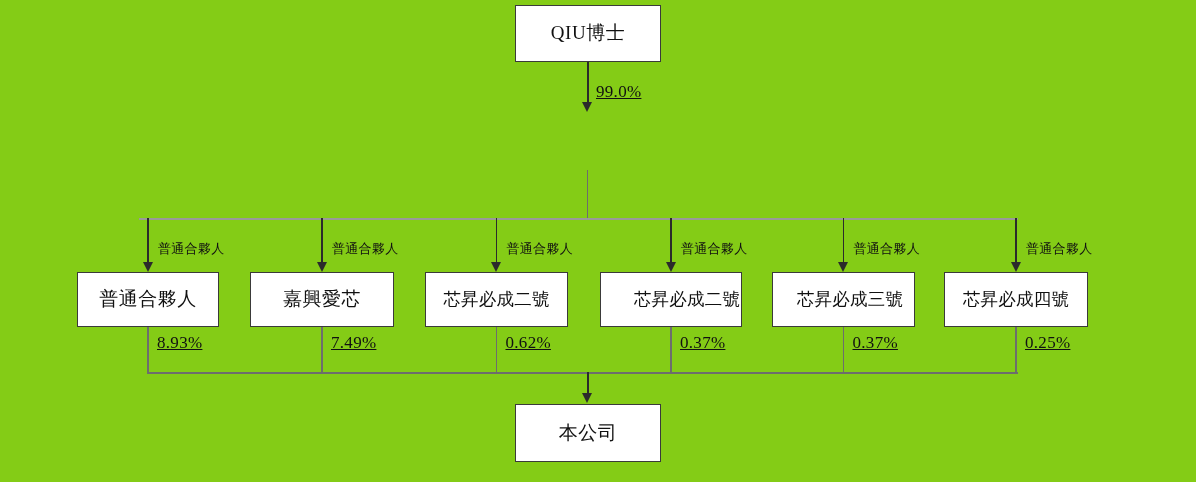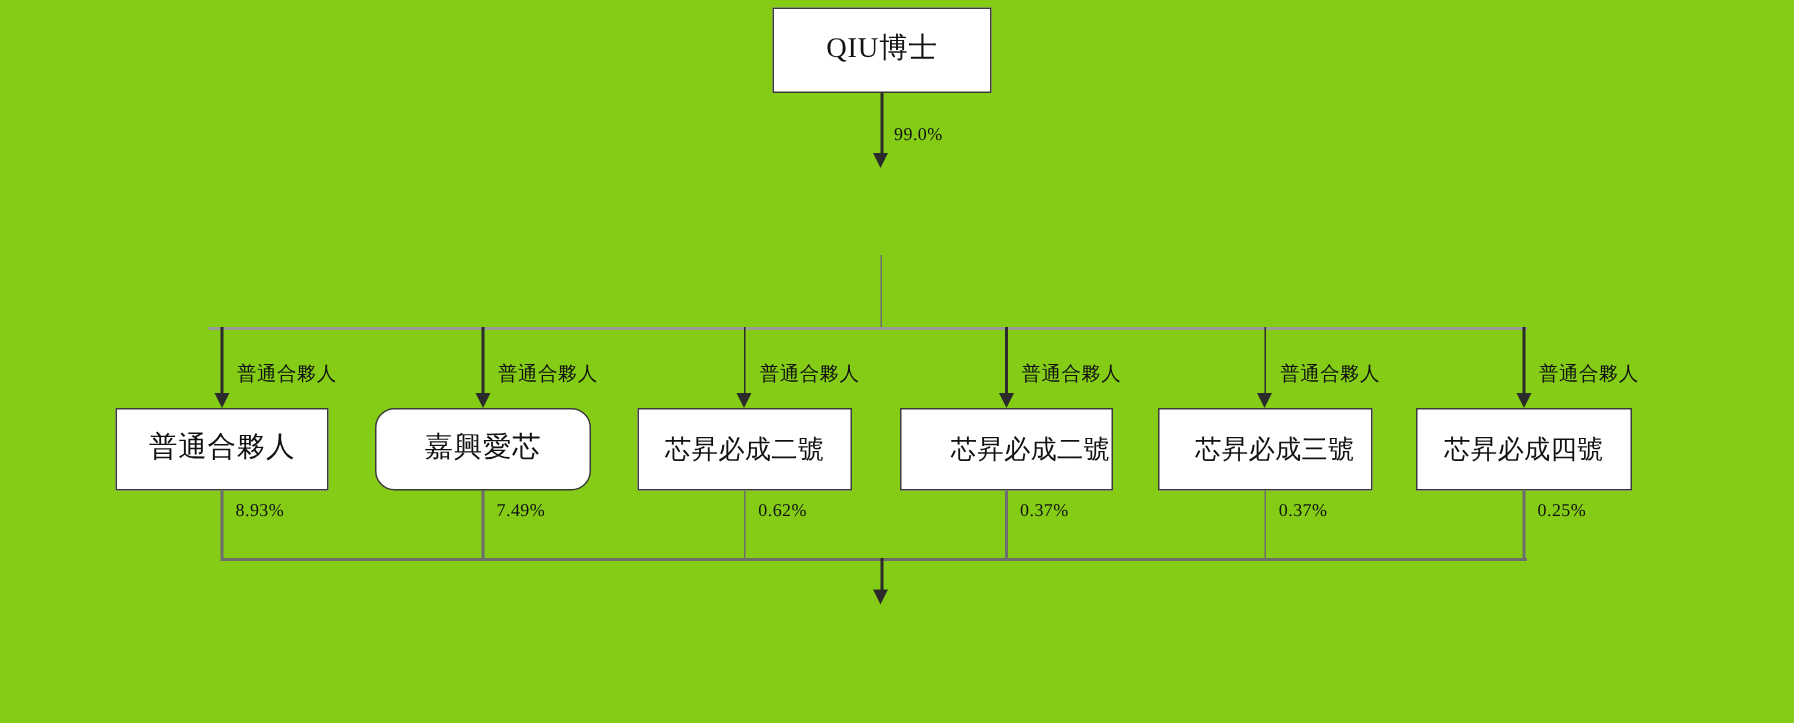--- a/index.html
+++ b/index.html
@@ -67,21 +67,22 @@
   }
   .edge-label {
     position: absolute;
     font-size: 13px;
     white-space: nowrap;
     color: #111111;
     z-index: 4;
     letter-spacing: 0.3px;
   }
   .edge-label.pct {
-    font-size: 12px;
+    font-size: 17px;
+    text-decoration: underline;
   }
 </style>
 </head>
 <body>
 
 <div id="chart-root">
 
   <div class="node-box" style="left:515px; top:5px; width:146px; height:57px;">
     <span>QIU博士</span>
   </div>
@@ -113,21 +114,21 @@
       <div class="edge-label" style="left: 853.5px; top: 240px;">普通合夥人</div>
       <div class="vline" style="left: 1015.2px; top: 218px; height: 45px;"></div>
       <div class="arrowhead" style="left: 1010.5px; top: 262px;"></div>
       <div class="edge-label" style="left: 1026px; top: 240px;">普通合夥人</div>
     </div>
 
   <div id="partner-boxes">
       <div class="node-box" style="left: 77px; top: 272px; width: 142px; height: 55px;">
         <span>普通合夥人</span>
       </div>
-      <div class="node-box" style="left: 250px; top: 272px; width: 144px; height: 55px; border-radius: 13px;">
+      <div class="node-box" style="left: 250px; top: 272px; width: 144px; height: 55px;">
         <span>嘉興愛芯</span>
       </div>
       <div class="node-box small-text" style="left: 425px; top: 272px; width: 143px; height: 55px;">
         <span>芯昇必成二號</span>
       </div>
       <div class="node-box small-text" style="left: 600px; top: 272px; width: 142px; height: 55px; padding-left: 32px;">
         <span>芯昇必成二號</span>
       </div>
       <div class="node-box small-text" style="left: 772px; top: 272px; width: 143px; height: 55px; padding-left: 13px;">
         <span>芯昇必成三號</span>
@@ -149,14 +150,17 @@
       <div class="vline light" style="left: 842.8px; top: 327px; height: 45px;"></div>
       <div class="edge-label pct" style="left: 852.5px; top: 333px;">0.37%</div>
       <div class="vline light" style="left: 1015.3px; top: 327px; height: 45px;"></div>
       <div class="edge-label pct" style="left: 1025px; top: 333px;">0.25%</div>
     </div>
   <div class="hline dark" style="left:147px; top:372px; width:871px;"></div>
 
   <div class="vline" style="left:587px; top:372px; height:23px;"></div>
   <div class="arrowhead" style="left:582px; top:393px;"></div>
 
+  <div class="node-box" style="left:515px; top:404px; width:146px; height:58px;">
+    <span>本公司</span>
+  </div>
 
 </div>
 
 </body></html>

